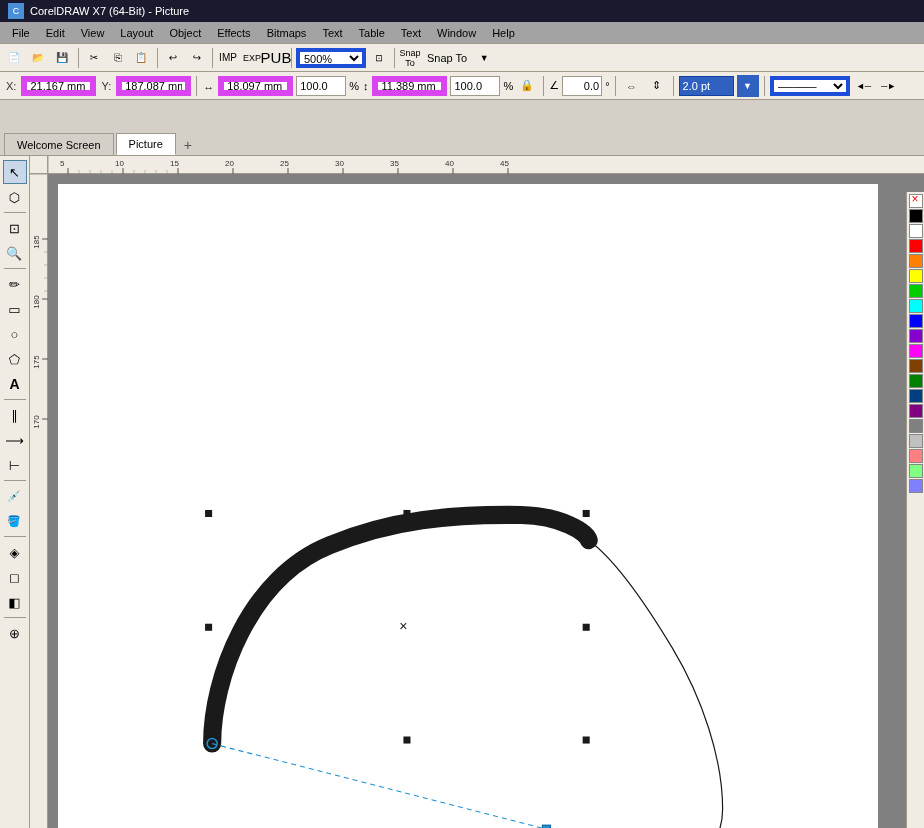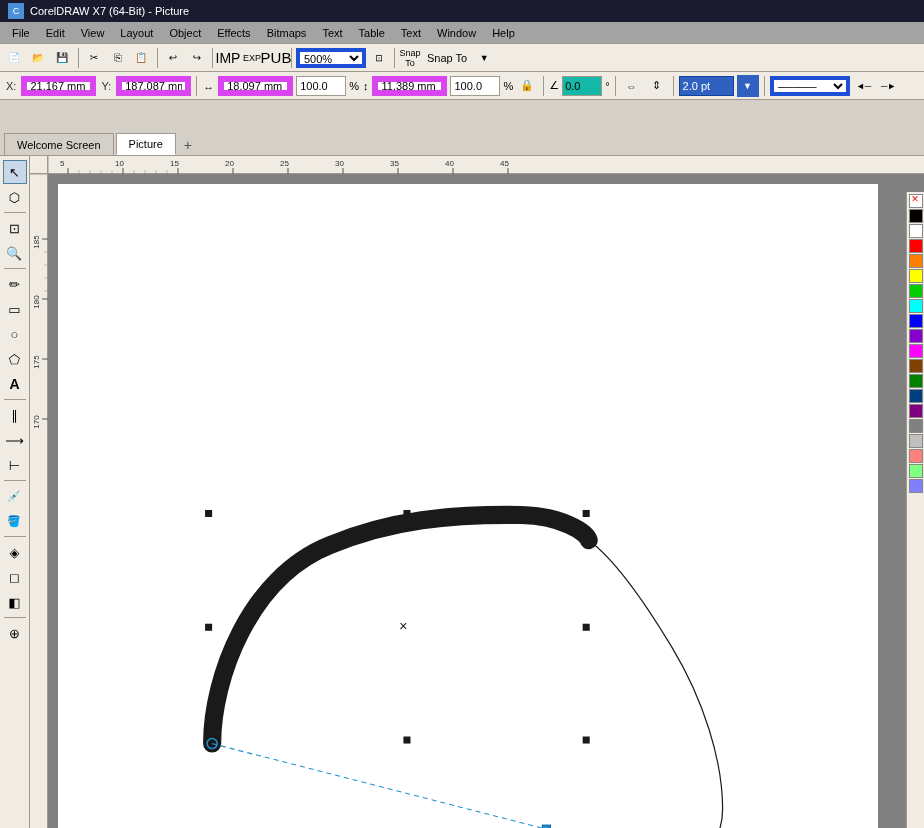--- a/index.html
+++ b/index.html
@@ -248,23 +248,23 @@
       border: 1px solid #888;
       cursor: pointer;
       flex-shrink: 0;
       margin-bottom: 1px;
     }
 
     .degree-box {
       height: 20px;
       width: 40px;
       border: 1px solid #a0998c;
-      background: #14b8a6;
-      font-size: 11px;
-      text-align: left;
+      background: #ffffff;
+      font-size: 11px;
+      text-align: right;
       padding: 0 2px;
     }
     .highlight-input {
       background: #3060c0;
       color: white;
       border: 1px solid #1040a0;
     }
   </style>
 </head>
 <body>
@@ -294,21 +294,21 @@
   <button class="toolbar-btn">📂</button>
   <button class="toolbar-btn">💾</button>
   <div class="toolbar-sep"></div>
   <button class="toolbar-btn">✂</button>
   <button class="toolbar-btn">⎘</button>
   <button class="toolbar-btn">📋</button>
   <div class="toolbar-sep"></div>
   <button class="toolbar-btn">↩</button>
   <button class="toolbar-btn">↪</button>
   <div class="toolbar-sep"></div>
-  <button class="toolbar-btn" style="font-size:14px;">IMP</button>
+  <button class="toolbar-btn" style="font-size:10px;">IMP</button>
   <button class="toolbar-btn" style="font-size:9px;">EXP</button>
   <button class="toolbar-btn" style="font-size:15px;text-align:right;">PUB</button>
   <div class="toolbar-sep"></div>
   <select class="toolbar-select" style="width:70px;">
     <option>500%</option>
     <option>200%</option>
     <option>100%</option>
     <option>75%</option>
     <option>50%</option>
   </select>

